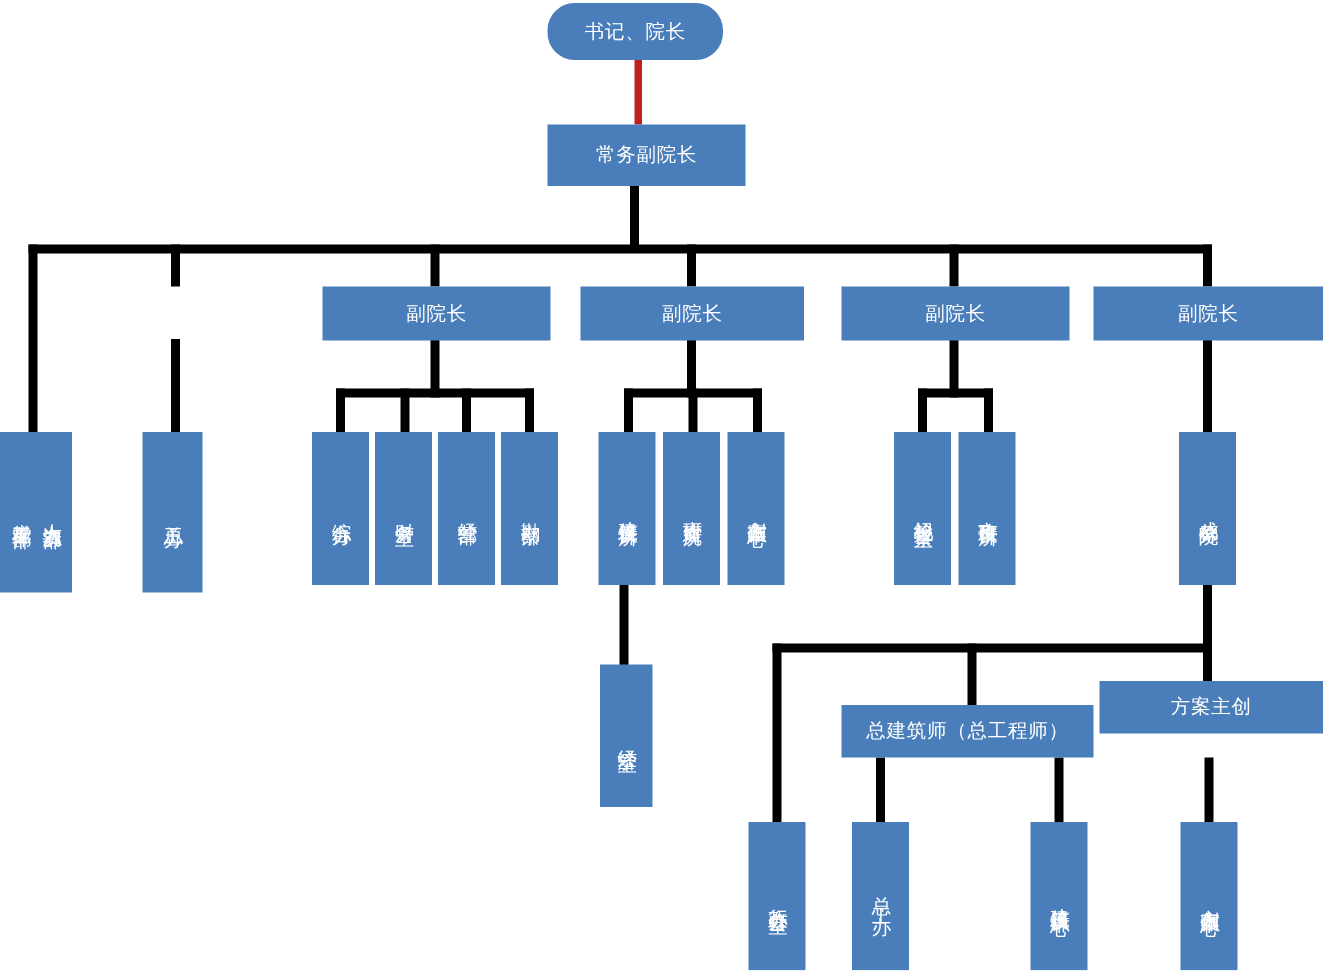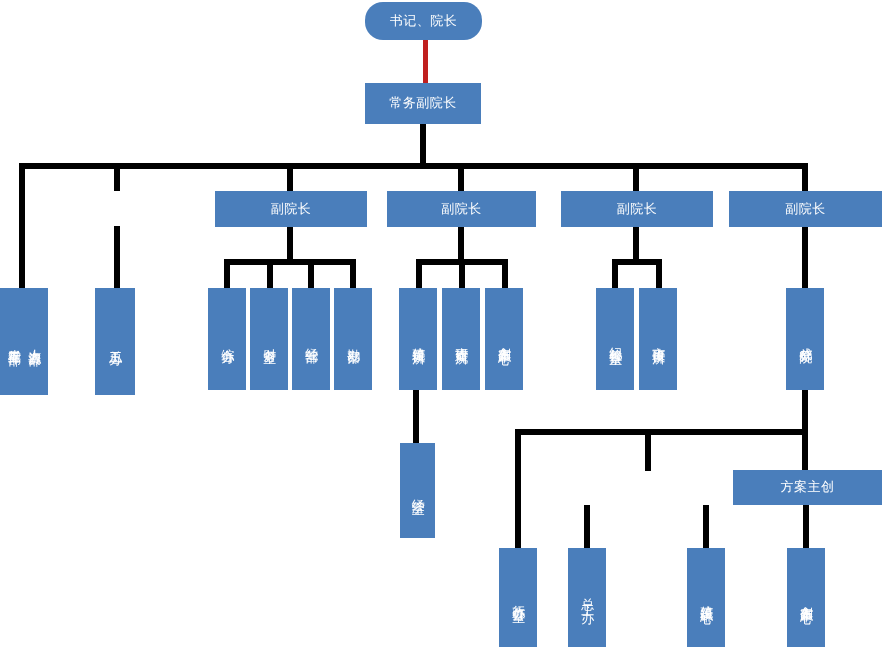--- a/index.html
+++ b/index.html
@@ -111,21 +111,21 @@
   <div class="conn" style="left:645px; top:429px; width:6px; height:42px;"></div>
   <div class="conn" style="left:802px; top:429px; width:6px; height:42px;"></div>
 
   <div class="conn" style="left:584px; top:505px; width:6px; height:43px;"></div>
   <div class="conn" style="left:703px; top:505px; width:6px; height:43px;"></div>
 
   <div class="conn" style="left:803px; top:505px; width:6px; height:43px;"></div>
 
   <div class="node" style="left:365px; top:2px; width:117px; height:38px;border-radius:18px;">书记、院长</div>
 
-  <div class="node" style="left:365px; top:83px; width:116px; height:41px;">常务副院长</div>
+  <div class="node" style="left:365px; top:83px; width:132px; height:41px;">常务副院长</div>
 
 
   <div class="node" style="left:215px; top:191px; width:152px; height:36px;">副院长</div>
 
   <div class="node" style="left:387px; top:191px; width:149px; height:36px;">副院长</div>
 
   <div class="node" style="left:561px; top:191px; width:152px; height:36px;">副院长</div>
 
   <div class="node" style="left:729px; top:191px; width:153px; height:36px;">副院长</div>
 
@@ -151,22 +151,23 @@
   <div class="node vert" style="left:485px; top:288px; width:38px; height:102px;">方案创作中心</div>
 
   <div class="node vert" style="left:596px; top:288px; width:38px; height:102px;">纪检督察室</div>
 
   <div class="node vert" style="left:639px; top:288px; width:38px; height:102px;">市政设计所</div>
 
   <div class="node vert" style="left:786px; top:288px; width:38px; height:102px;">成都分院</div>
 
   <div class="node vert" style="left:400px; top:443px; width:35px; height:95px;">经济室</div>
 
+  <div class="node" style="left:561px; top:470px; width:168px; height:35px;">总建筑师（总工程师）</div>
 
-  <div class="node" style="left:733px; top:470px; width:149px; height:35px;">方案主创</div>
+  <div class="node" style="left:733px; top:454px; width:149px; height:35px;">方案主创</div>
 
   <div class="node vert" style="left:499px; top:548px; width:38px; height:99px;">行政办公室</div>
 
   <div class="node vert vert-loose" style="left:568px; top:548px; width:38px; height:99px;">总工办</div>
 
   <div class="node vert" style="left:687px; top:548px; width:38px; height:99px;">建筑设计中心</div>
 
   <div class="node vert" style="left:787px; top:548px; width:38px; height:99px;">方案创作中心</div>
 
 </div>

